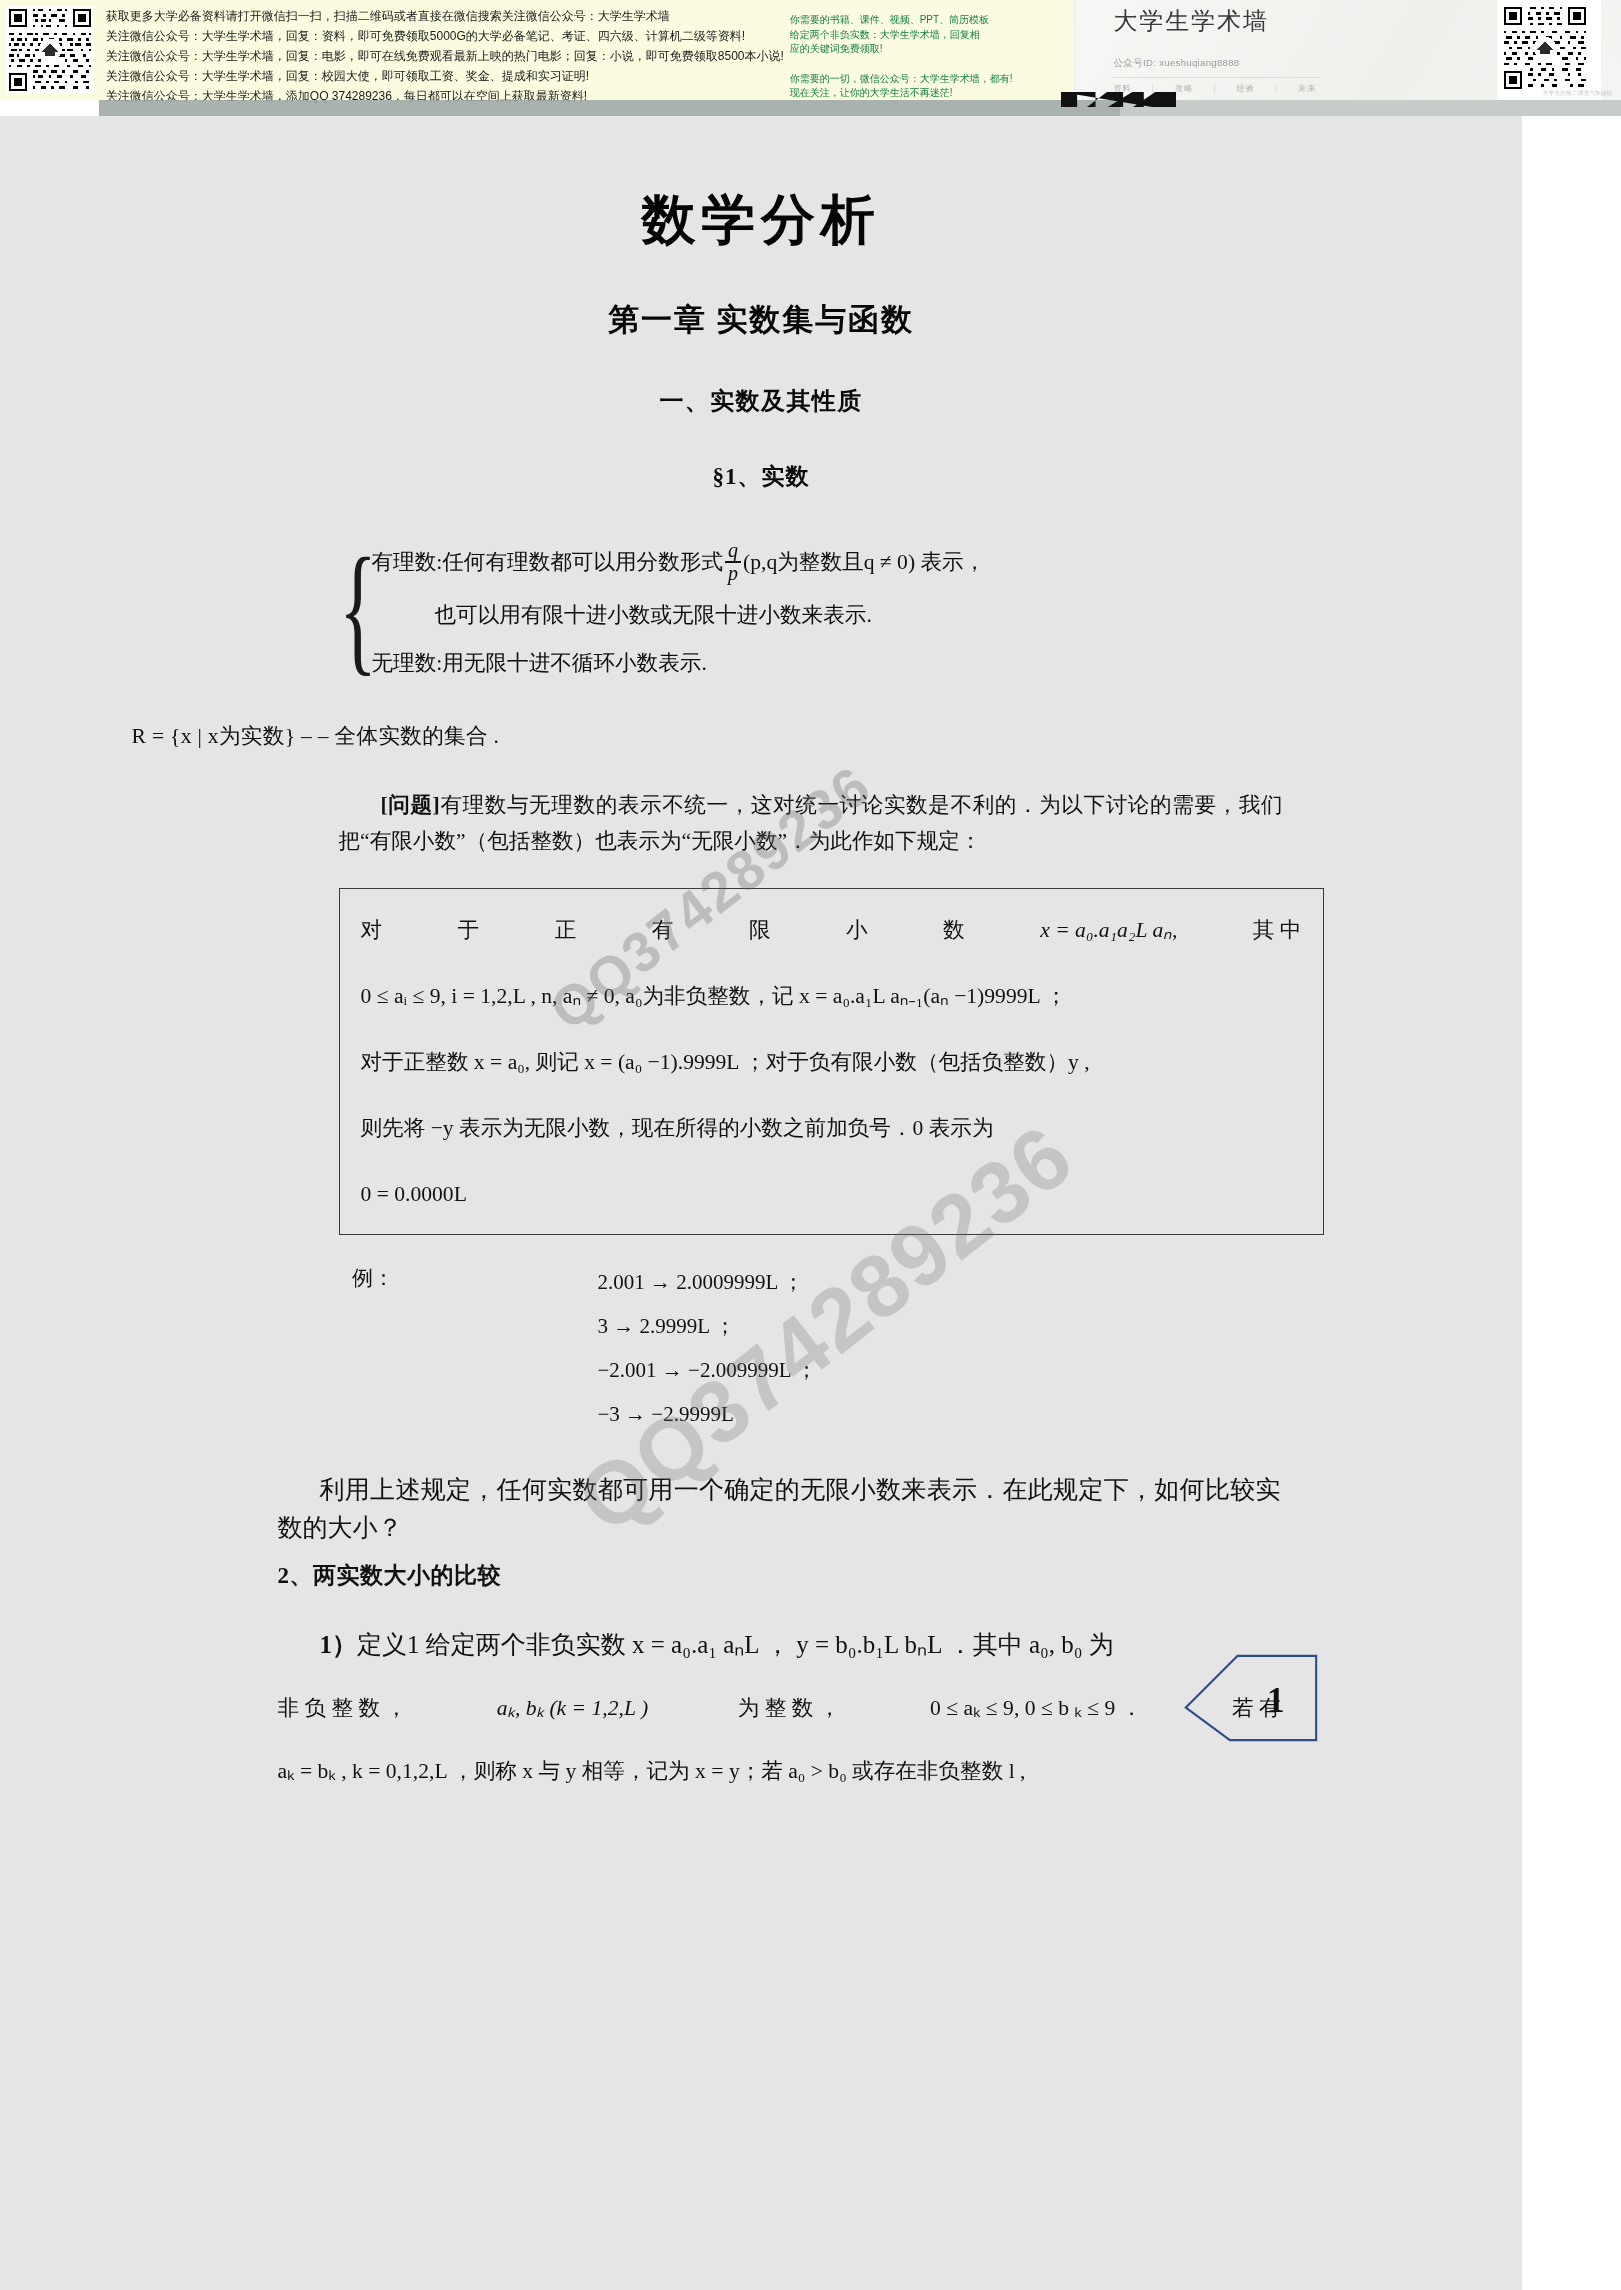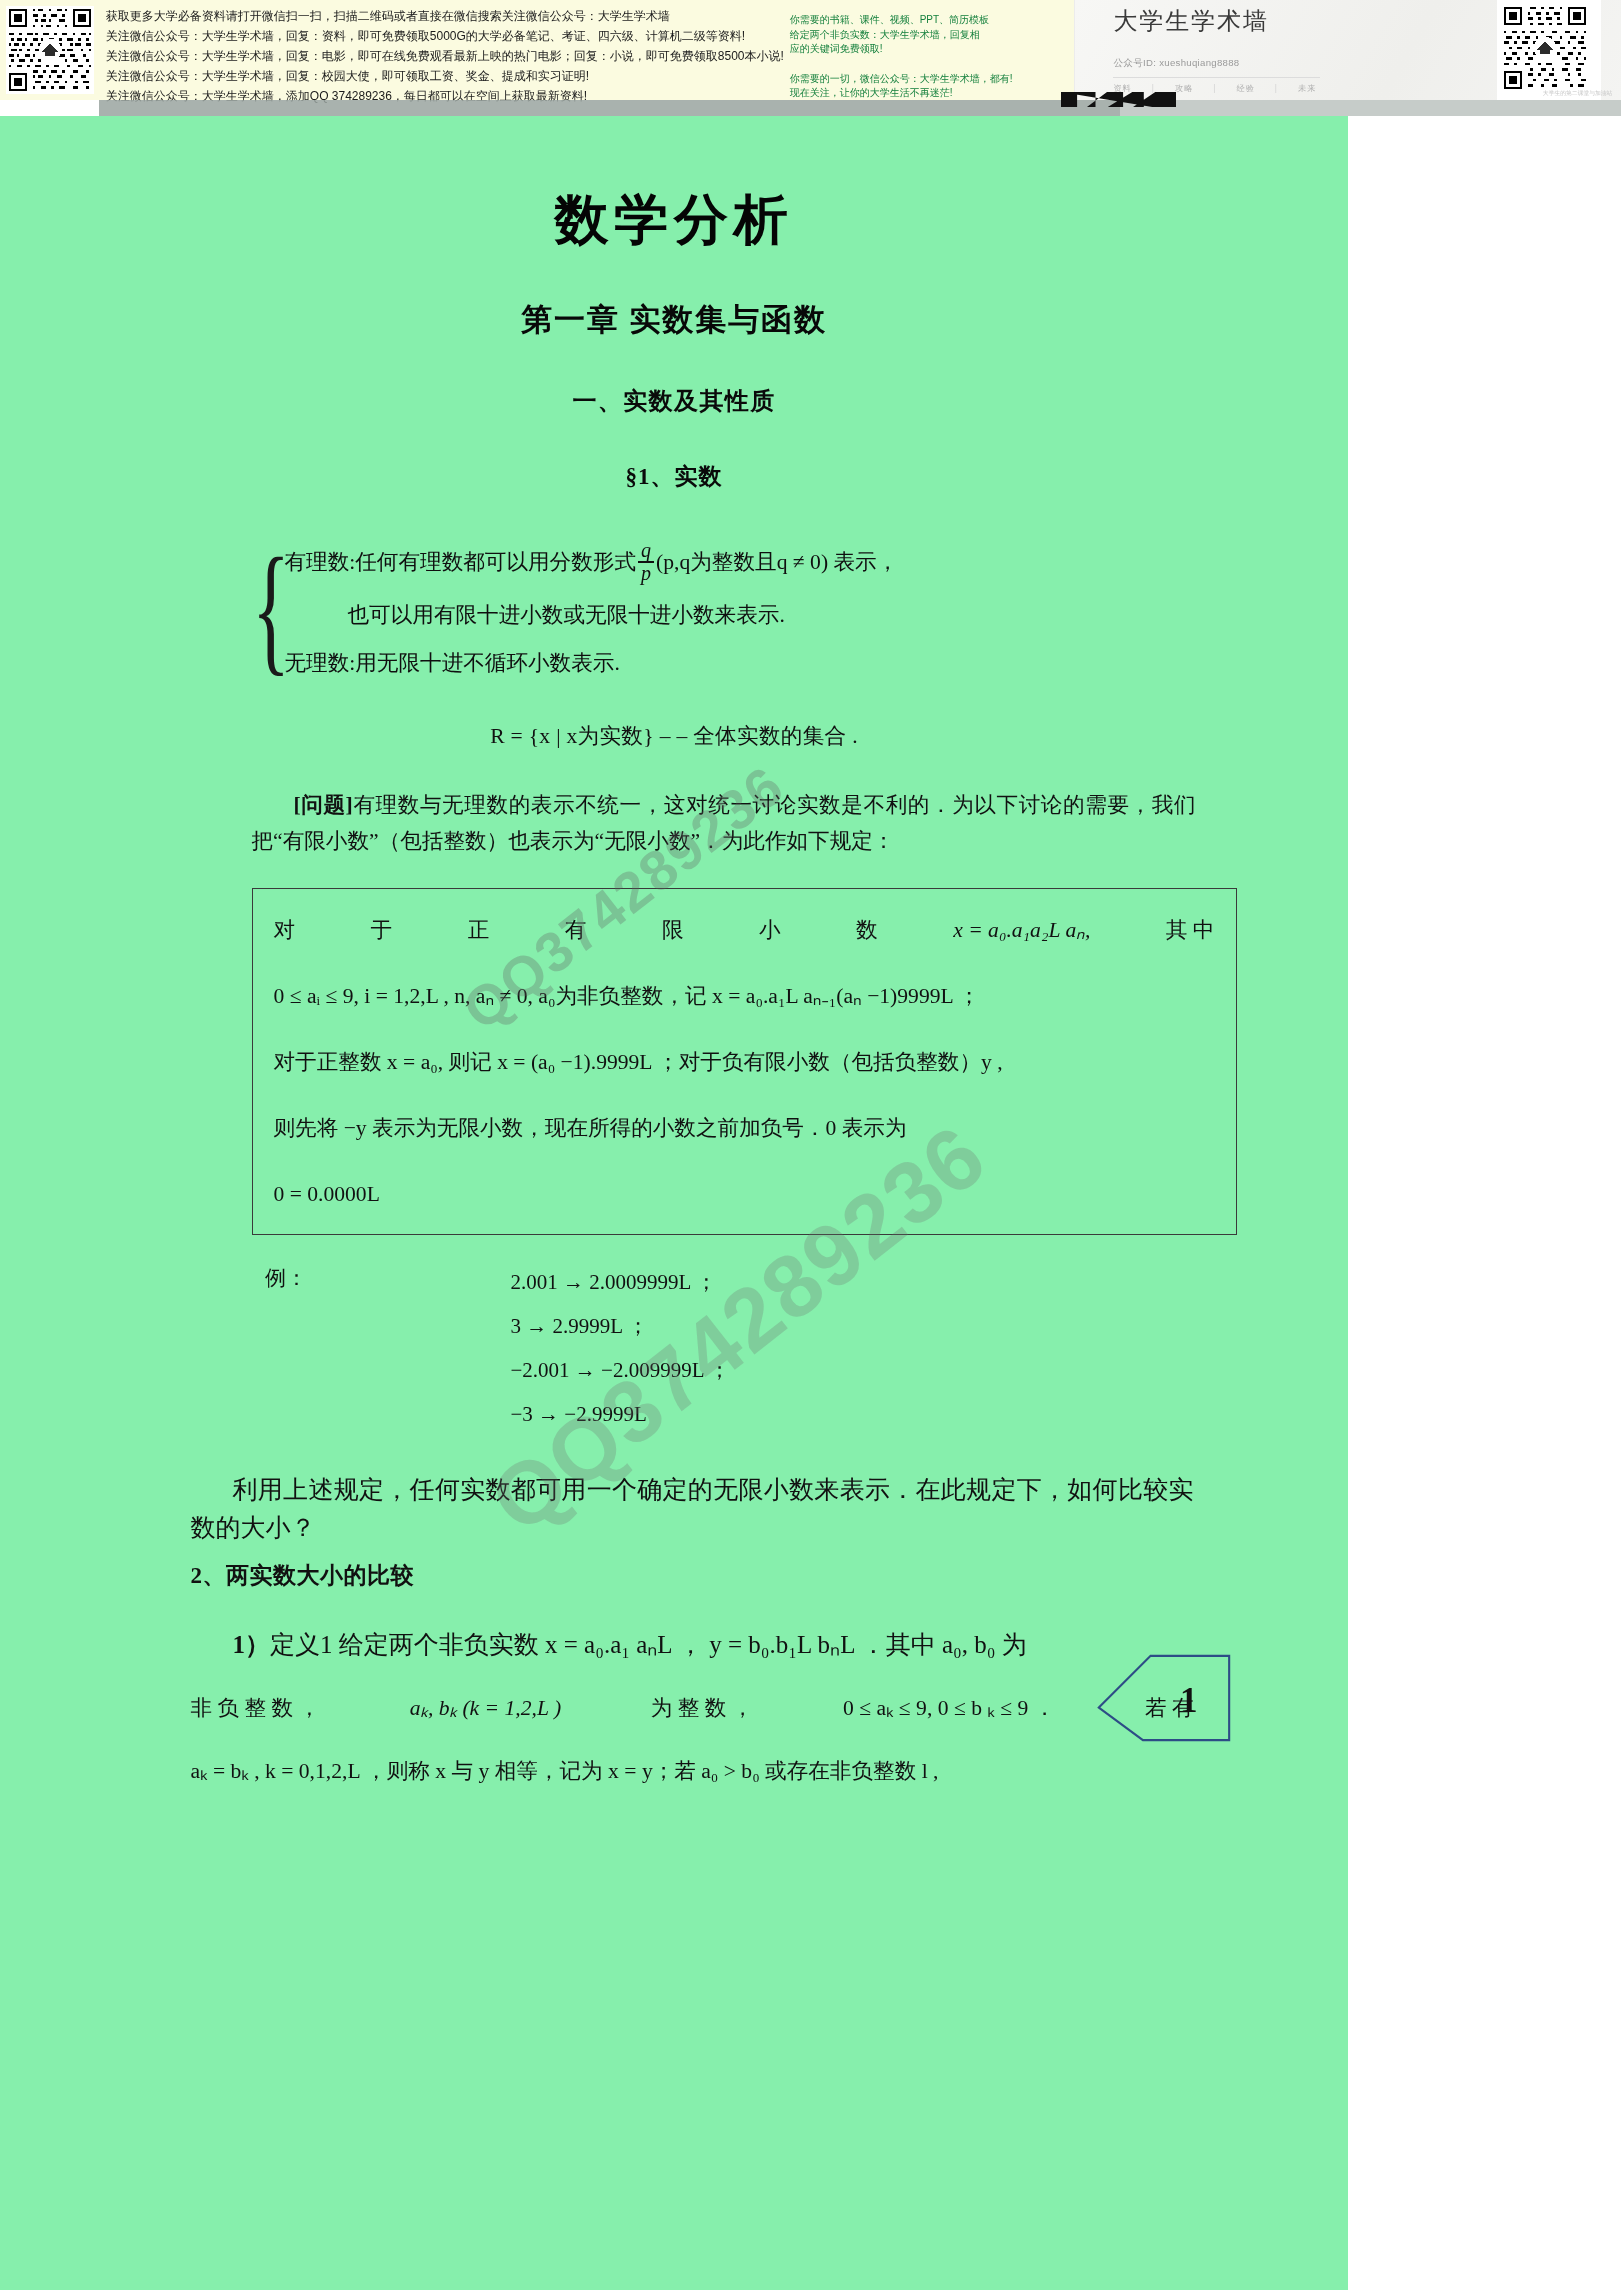--- a/index.html
+++ b/index.html
@@ -97,22 +97,22 @@
     background:#111;
     clip-path:polygon(0 0,14% 0,14% 100%,0 100%, 0 0,
                       22% 0,30% 0,30% 100%,22% 100%,
                       40% 0,54% 0,54% 100%,40% 100%,
                       62% 0,72% 0,72% 100%,62% 100%,
                       82% 0,100% 0,100% 100%,82% 100%);
   }
 
   
   .page{
-    position:absolute;left:0;top:116px;width:1348px;height:2174px;
-    background:#86efac;
+    position:absolute;left:0;top:116px;width:1522px;height:2174px;
+    background:#e5e5e5;
   }
   .doc{
     position:relative;
     margin:0 auto;
     width:1259px;
     padding-top:35px;
   }
 
   h1.doc-title{
     text-align:center;
@@ -166,21 +166,21 @@
   .brace-row.last{margin-top:15.4px;}
 
   .frac{
     display:inline-flex;flex-direction:column;align-items:center;
     vertical-align:middle;margin:0 1.9px;position:relative;top:-1px;
   }
   .frac i{font-style:italic;font-size:20px;line-height:19px;font-family:"Liberation Serif",serif;}
   .frac .bar{width:16.3px;height:1.5px;background:#111;margin:1px 0;}
 
   .eq-center{
-    text-align:center;
+    text-align:left;
     font-size:21.6px;
     margin:40px 0 0 0;
     letter-spacing:0.3px;
   }
 
   .para{
     font-size:21.6px;line-height:36px;
     margin:37px 0 0 0;
     text-align:justify;
     padding:0 108px 0 207px;

